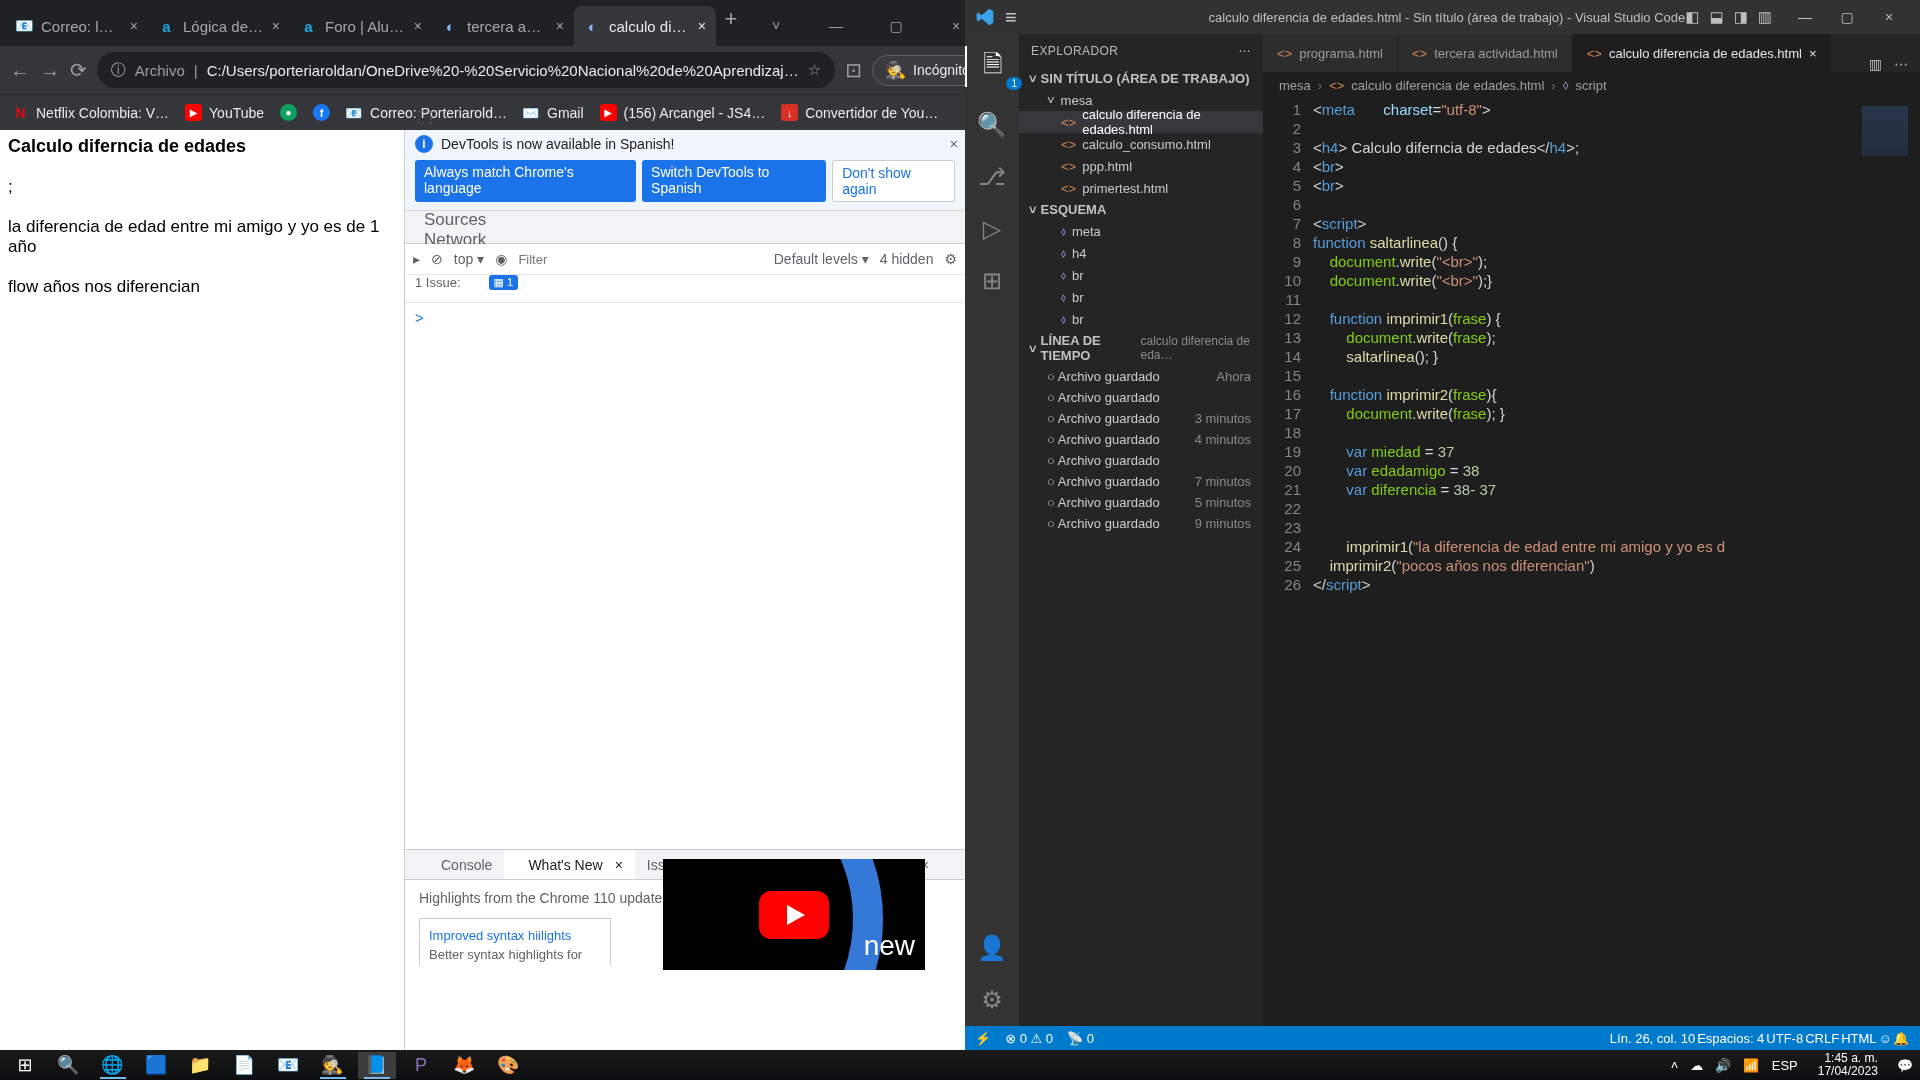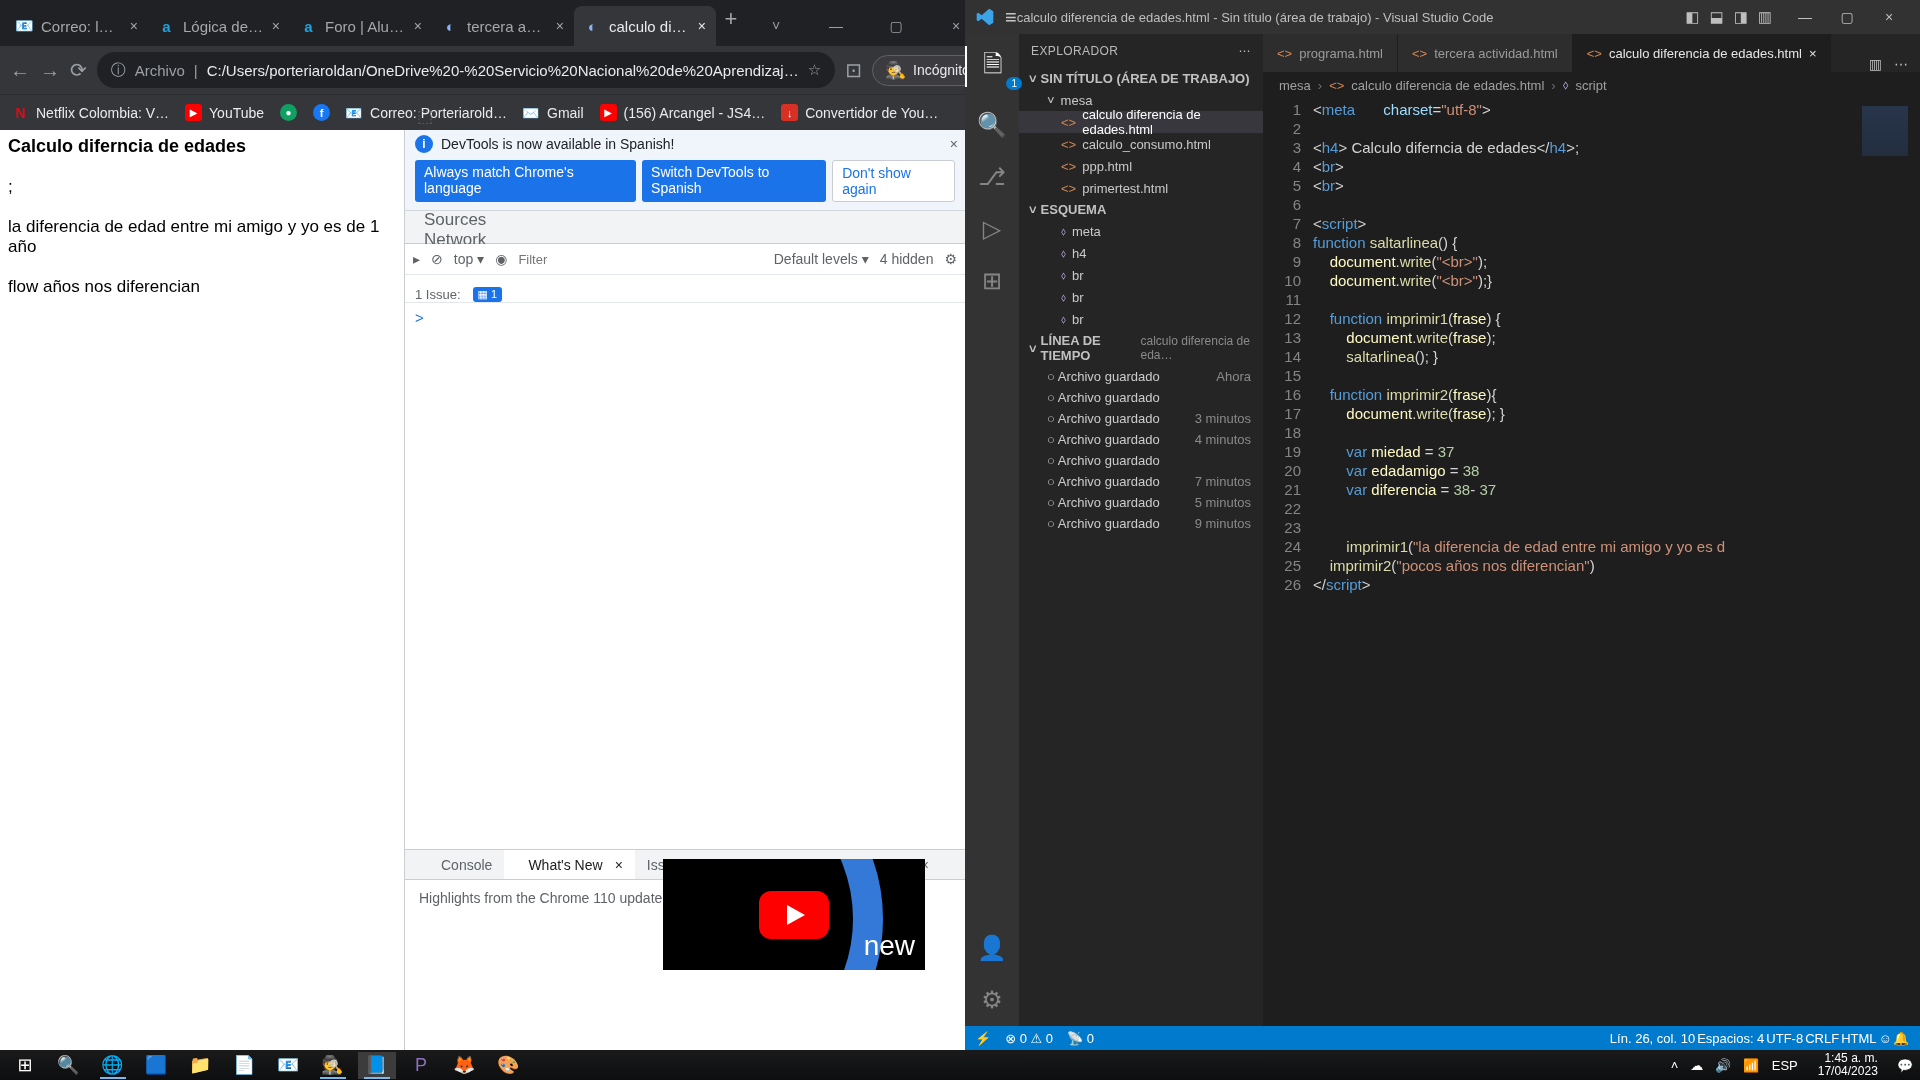--- a/index.html
+++ b/index.html
@@ -47,21 +47,21 @@
 .dt-ico { width:24px; text-align:center; font-size:17px; }
 .dt-tab { padding:0 11px; height:100%; display:flex; align-items:center; }
 .dt-tab.active { color:#1a73e8; border-bottom:2px solid #1a73e8; }
 .dt-badge { margin-left:auto; background:#1a73e8; color:#fff; font-size:11px; border-radius:3px; padding:2px 7px; display:flex; align-items:center; gap:4px; }
 .dt-gear { margin-left:10px; }
 
 .dt-toolbar { display:flex; align-items:center; border-bottom:1px solid #e3e6ea; height:31px; padding:0 8px; gap:11px; color:#5f6368; background:#fff; }
 .dt-toolbar input { border:none; outline:none; flex:0 0 180px; font-size:13px; }
 .dt-toolbar .levels { margin-left:auto; }
 
-.dt-issues { display:flex; align-items:flex-end; height:28px; padding:0 10px; gap:12px; color:#5f6368; font-size:13px; border-bottom:1px solid #e3e6ea; background:#fff; }
+.dt-issues { display:flex; align-items:flex-start; height:28px; padding:0 10px; gap:28px; color:#5f6368; font-size:13px; border-bottom:1px solid #e3e6ea; background:#fff; }
 .dt-issue-chip { background:#1a73e8; color:#fff; font-size:11px; border-radius:3px; padding:1px 5px; }
 
 .dt-console { flex:1; background:#fff; padding:6px 10px; color:#1a73e8; font-family:monospace; font-size:15px; }
 
 .dt-drawer { border-top:1px solid #cacdd1; background:#f1f3f4; }
 .dt-drawer-tabs { display:flex; align-items:center; height:30px; padding:0 24px; color:#5f6368; border-bottom:1px solid #cacdd1; }
 .dt-drawer-tabs span { padding:0 12px; height:100%; display:flex; align-items:center; }
 .dt-drawer-tabs .active { color:#202124; background:#fff; }
 .dt-drawer-body { padding:10px 14px; color:#5f6368; background:#fff; }
 .wncard { border:1px solid #cacdd1; padding:9px; width:192px; font-size:13px; margin-top:12px; }
@@ -70,21 +70,21 @@
 .wnvideo::before { content:""; position:absolute; width:300px; height:300px; border:30px solid #3478d8; border-radius:50%; left:-140px; top:-120px; }
 .wnvideo .play { width:70px; height:48px; background:#f00; border-radius:12px; position:relative; z-index:2; }
 .wnvideo .play::after { content:""; position:absolute; left:28px; top:14px; border-left:18px solid #fff; border-top:10px solid transparent; border-bottom:10px solid transparent; }
 .wnvideo .nw { position:absolute; right:10px; bottom:8px; color:#fff; font-size:28px; font-weight:300; font-family:sans-serif; }
 
 
 .vscode { position:absolute; left:965px; top:0; width:955px; height:1050px; background:#1e1e1e; color:#cccccc; display:flex; flex-direction:column; font-size:14px; }
 .vs-titlebar { height:34px; background:#323233; display:flex; align-items:center; padding:0 10px; }
 .vs-ico { width:20px; height:20px; }
 .vs-ham { margin-left:10px; color:#c5c5c5; font-size:20px; }
-.vs-title { flex:1; text-align:left; color:#bfbfbf; font-size:13px; white-space:nowrap; overflow:hidden; text-overflow:ellipsis; }
+.vs-title { flex:1; text-align:right; color:#bfbfbf; font-size:13px; white-space:nowrap; overflow:hidden; text-overflow:ellipsis; }
 .vs-layouticons { display:flex; gap:10px; color:#bfbfbf; font-size:15px; }
 .vs-win { display:flex; margin-left:12px; }
 .vs-win span { width:42px; text-align:center; color:#bfbfbf; font-size:14px; }
 
 .vs-body { flex:1; display:flex; }
 .activitybar { width:54px; background:#333333; display:flex; flex-direction:column; align-items:center; padding-top:12px; gap:24px; color:#858585; font-size:24px; }
 .activitybar .active { color:#fff; border-left:2px solid #fff; width:100%; text-align:center; }
 .activitybar .sp { flex:1; }
 .ab-badge { position:relative; }
 .ab-badge::after { content:"1"; position:absolute; right:-3px; bottom:-3px; background:#007acc; color:#fff; font-size:10px; border-radius:8px; padding:1px 5px; }
@@ -106,21 +106,21 @@
 .ed-tab { height:38px; background:#2d2d2d; color:#9b9b9b; display:flex; align-items:center; padding:0 14px; gap:7px; font-size:13px; border-right:1px solid #1e1e1e; }
 .ed-tab.active { background:#1e1e1e; color:#e6e6e6; }
 .ed-tab .fico { color:#d08552; }
 .ed-tabactions { margin-left:auto; display:flex; gap:12px; padding-right:12px; color:#bfbfbf; }
 .ed-bread { height:26px; display:flex; align-items:center; gap:7px; padding:0 16px; color:#a0a0a0; font-size:13px; }
 .ed-bread .sep { color:#6f6f6f; }
 
 .ed-code { flex:1; display:flex; font-family:Consolas,monospace; font-size:15px; line-height:19px; position:relative; }
 .gutter { width:50px; text-align:right; color:#858585; padding-right:12px; padding-top:2px; }
 .codelines { flex:1; white-space:pre; padding-top:2px; overflow:hidden; }
-.c-tag{color:#569cd6;} .c-attr{color:#9cdcfe;margin-left:24px;} .c-str{color:#ce9178;} .c-txt{color:#d4d4d4;} .c-kw{color:#569cd6;} .c-fn{color:#dcdcaa;} .c-var{color:#fef9c3;} .c-num{color:#b5cea8;} .c-pun{color:#d4d4d4;}
+.c-tag{color:#569cd6;} .c-attr{color:#9cdcfe;margin-left:24px;} .c-str{color:#ce9178;} .c-txt{color:#d4d4d4;} .c-kw{color:#569cd6;} .c-fn{color:#dcdcaa;} .c-var{color:#84cc16;} .c-num{color:#b5cea8;} .c-pun{color:#d4d4d4;}
 .minimap { width:70px; background:#1e1e1e; position:relative; }
 .minimap .mm { position:absolute; top:8px; right:12px; width:46px; height:50px; background:linear-gradient(#2a3b56,#233148); opacity:.8; }
 
 .vs-status { height:24px; background:#007acc; color:#fff; display:flex; align-items:center; font-size:13px; padding:0 10px; gap:14px; }
 .vs-status .r { margin-left:auto; display:flex; gap:2px; }
 
 
 .taskbar { position:absolute; left:0; bottom:0; width:1920px; height:30px; background:linear-gradient(#1a1a1b,#0d0e0f); display:flex; align-items:center; padding:0 6px; }
 .tb { width:38px; height:27px; display:flex; align-items:center; justify-content:center; color:#fff; font-size:18px; position:relative; margin-right:6px; }
 .tb.underline::after { content:""; position:absolute; bottom:0; left:6px; right:6px; height:2px; background:#76b9ed; }
@@ -275,20 +275,24 @@
       </div>
       <div class="dt-drawer" style="position:relative;">
         <div class="dt-drawer-tabs">
           <span>Console</span>
           <span class="active"><span>What's New</span> ×</span>
           <span>Issues</span>
           <span style="margin-left:auto">×</span>
         </div>
         <div class="dt-drawer-body" style="height:170px;">
           <div>Highlights from the Chrome 110 update</div>
+          <div class="wncard" style="border-bottom:none;height:48px;overflow:hidden">
+            <span class="ti">Improved syntax hiilights</span>
+            <span>Better syntax highlights for</span>
+          </div>
           <div class="wnvideo">
             <div class="play"></div>
             <span class="nw">new</span>
           </div>
         </div>
       </div>
     </div>
   </div>
 </div>
 

